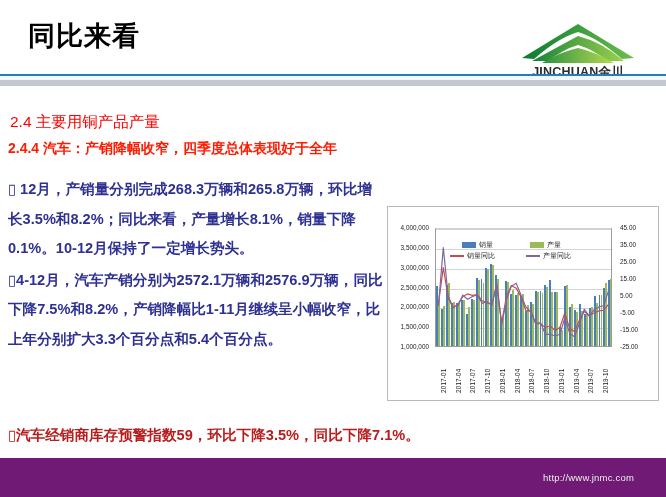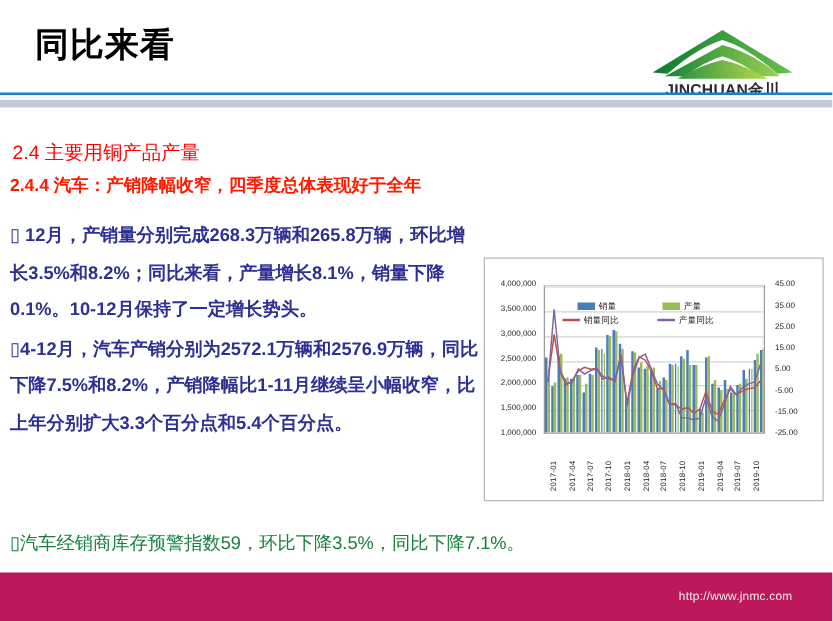--- a/index.html
+++ b/index.html
@@ -41,26 +41,26 @@
 
   
   .body-col{
     position:absolute;left:8px;top:175px;width:378px;
     color:#2e3192;font-size:14.6px;font-weight:bold;
     line-height:29.5px;
   }
   .para{margin:0 0 2px 0;}
   .bullet-last{
     position:absolute;left:8px;top:424px;width:650px;
-    color:#15803d;font-size:14.6px;font-weight:normal;line-height:22px;
-    white-space:nowrap;
-  }
-
-  
-  .footer{position:absolute;left:0;top:458px;width:666px;height:39px;background:#be185d;}
+    color:#b91c1c;font-size:14.6px;font-weight:bold;line-height:22px;
+    white-space:nowrap;
+  }
+
+  
+  .footer{position:absolute;left:0;top:458px;width:666px;height:39px;background:#701a75;}
   .footer-url{
     position:absolute;right:32px;top:14px;
     color:#e6f2e6;font-size:9.5px;letter-spacing:.2px;
   }
 
   
   .chart-box{
     position:absolute;left:387px;top:206px;width:272px;height:195px;
     background:#ffffff;border:1px solid #b9b9b9;box-sizing:border-box;
   }

